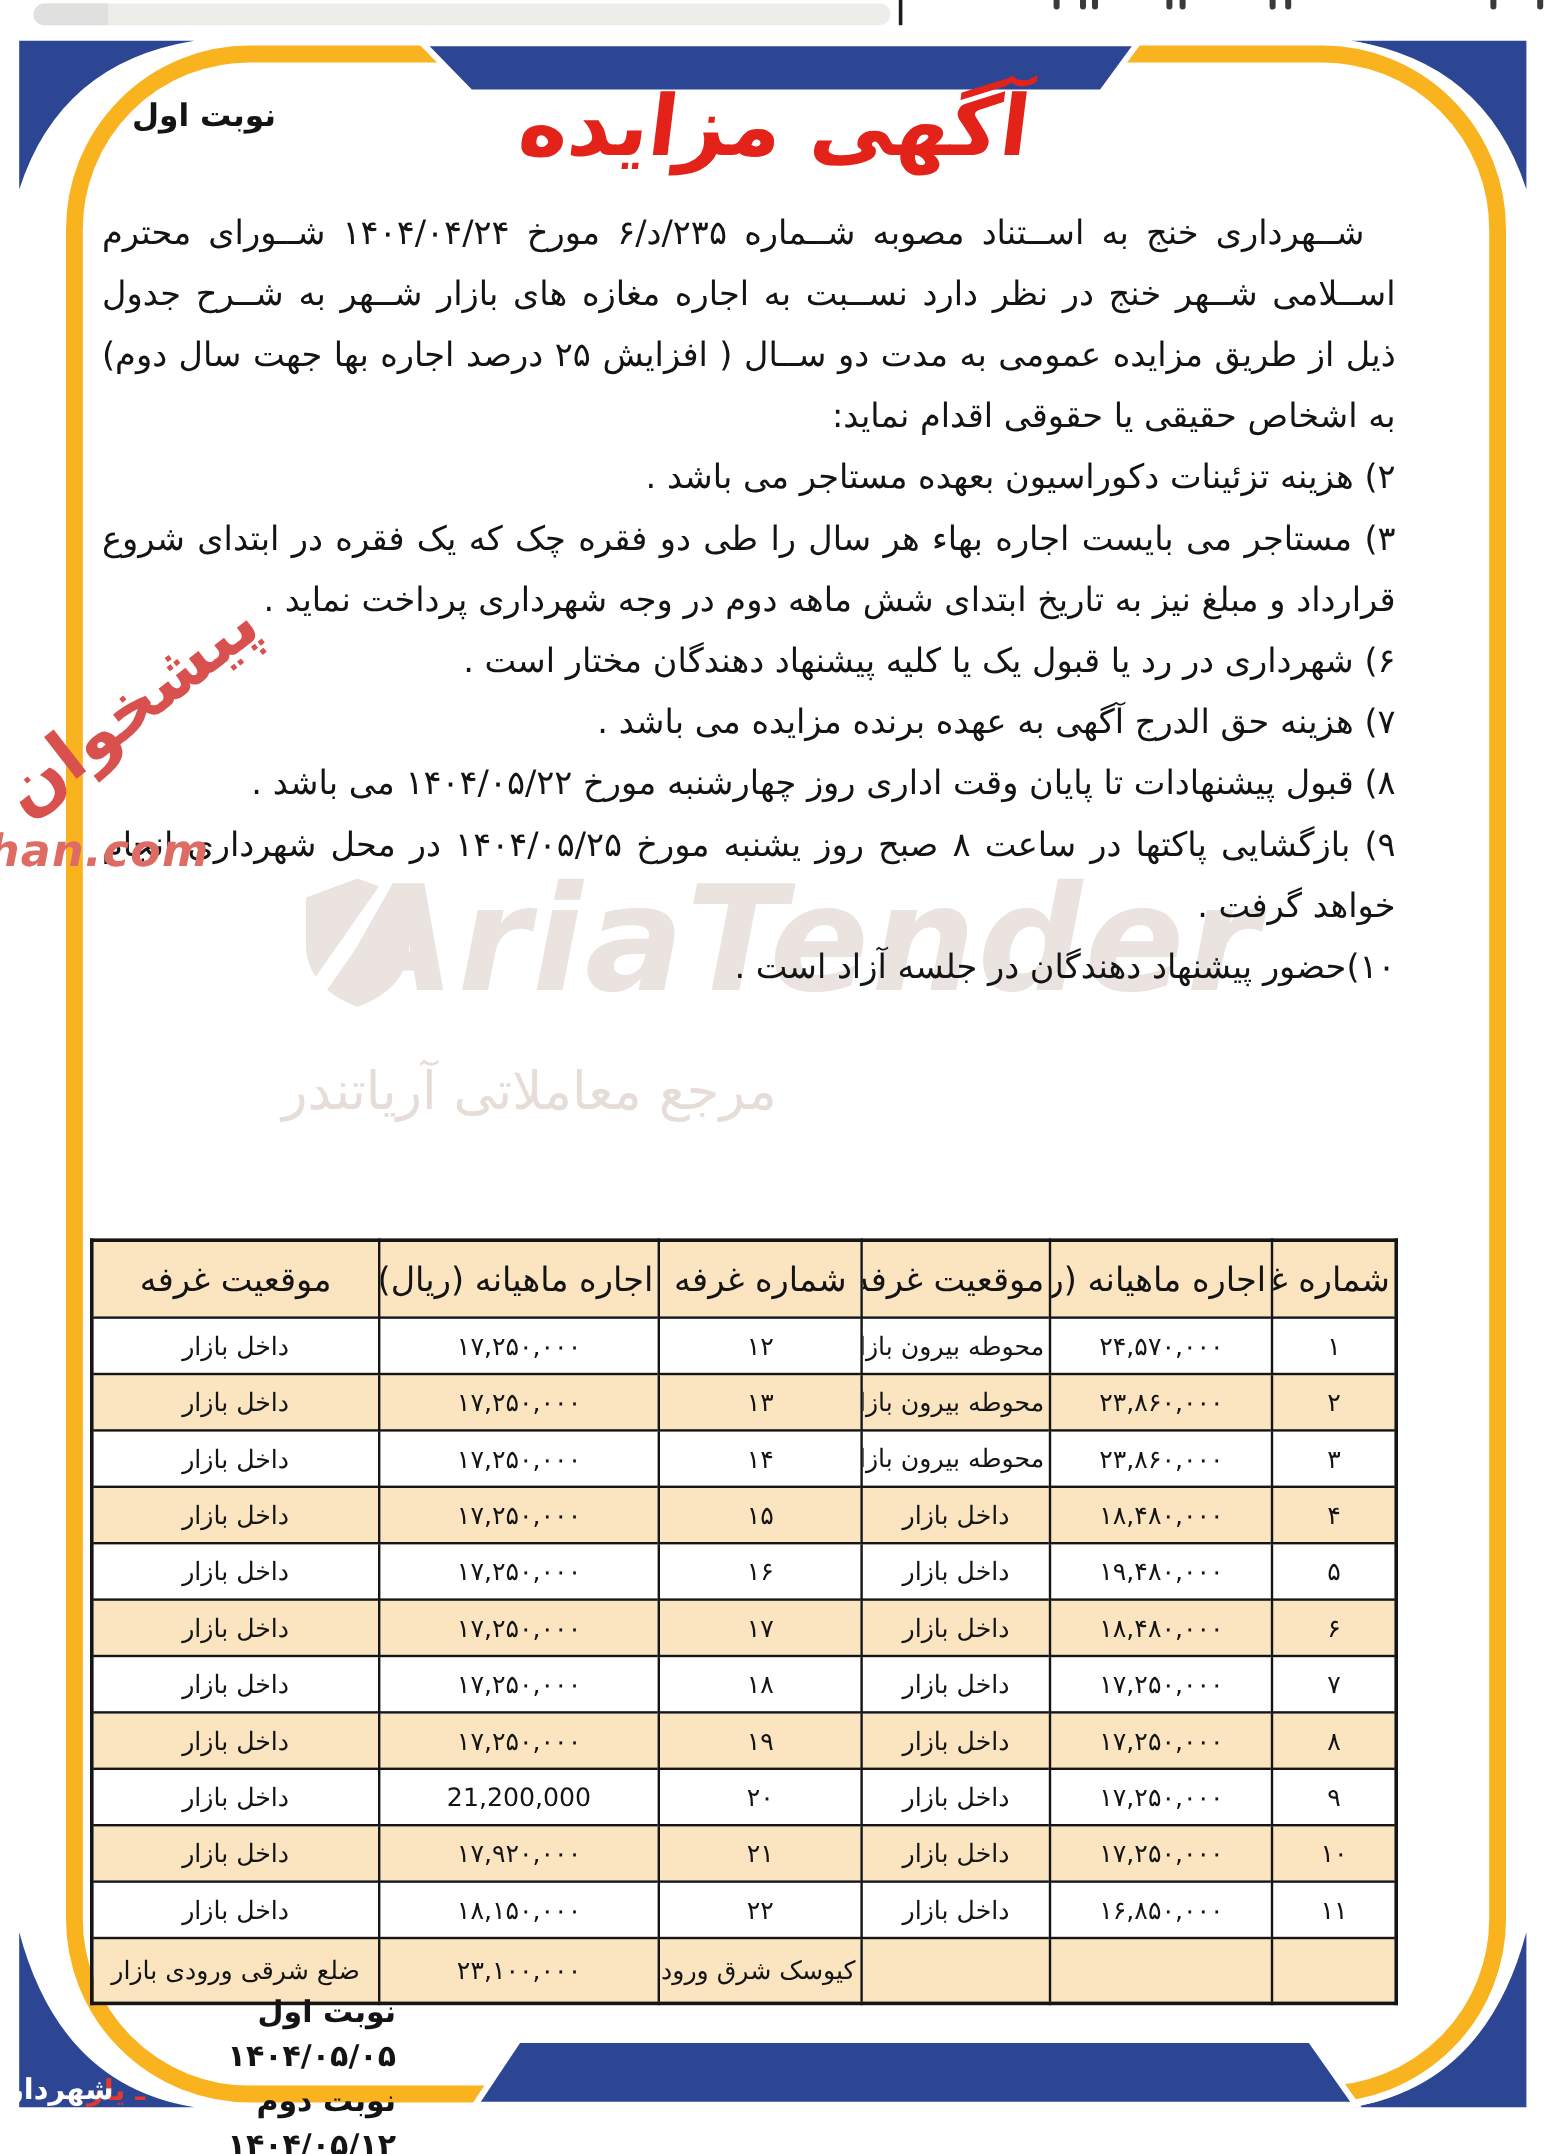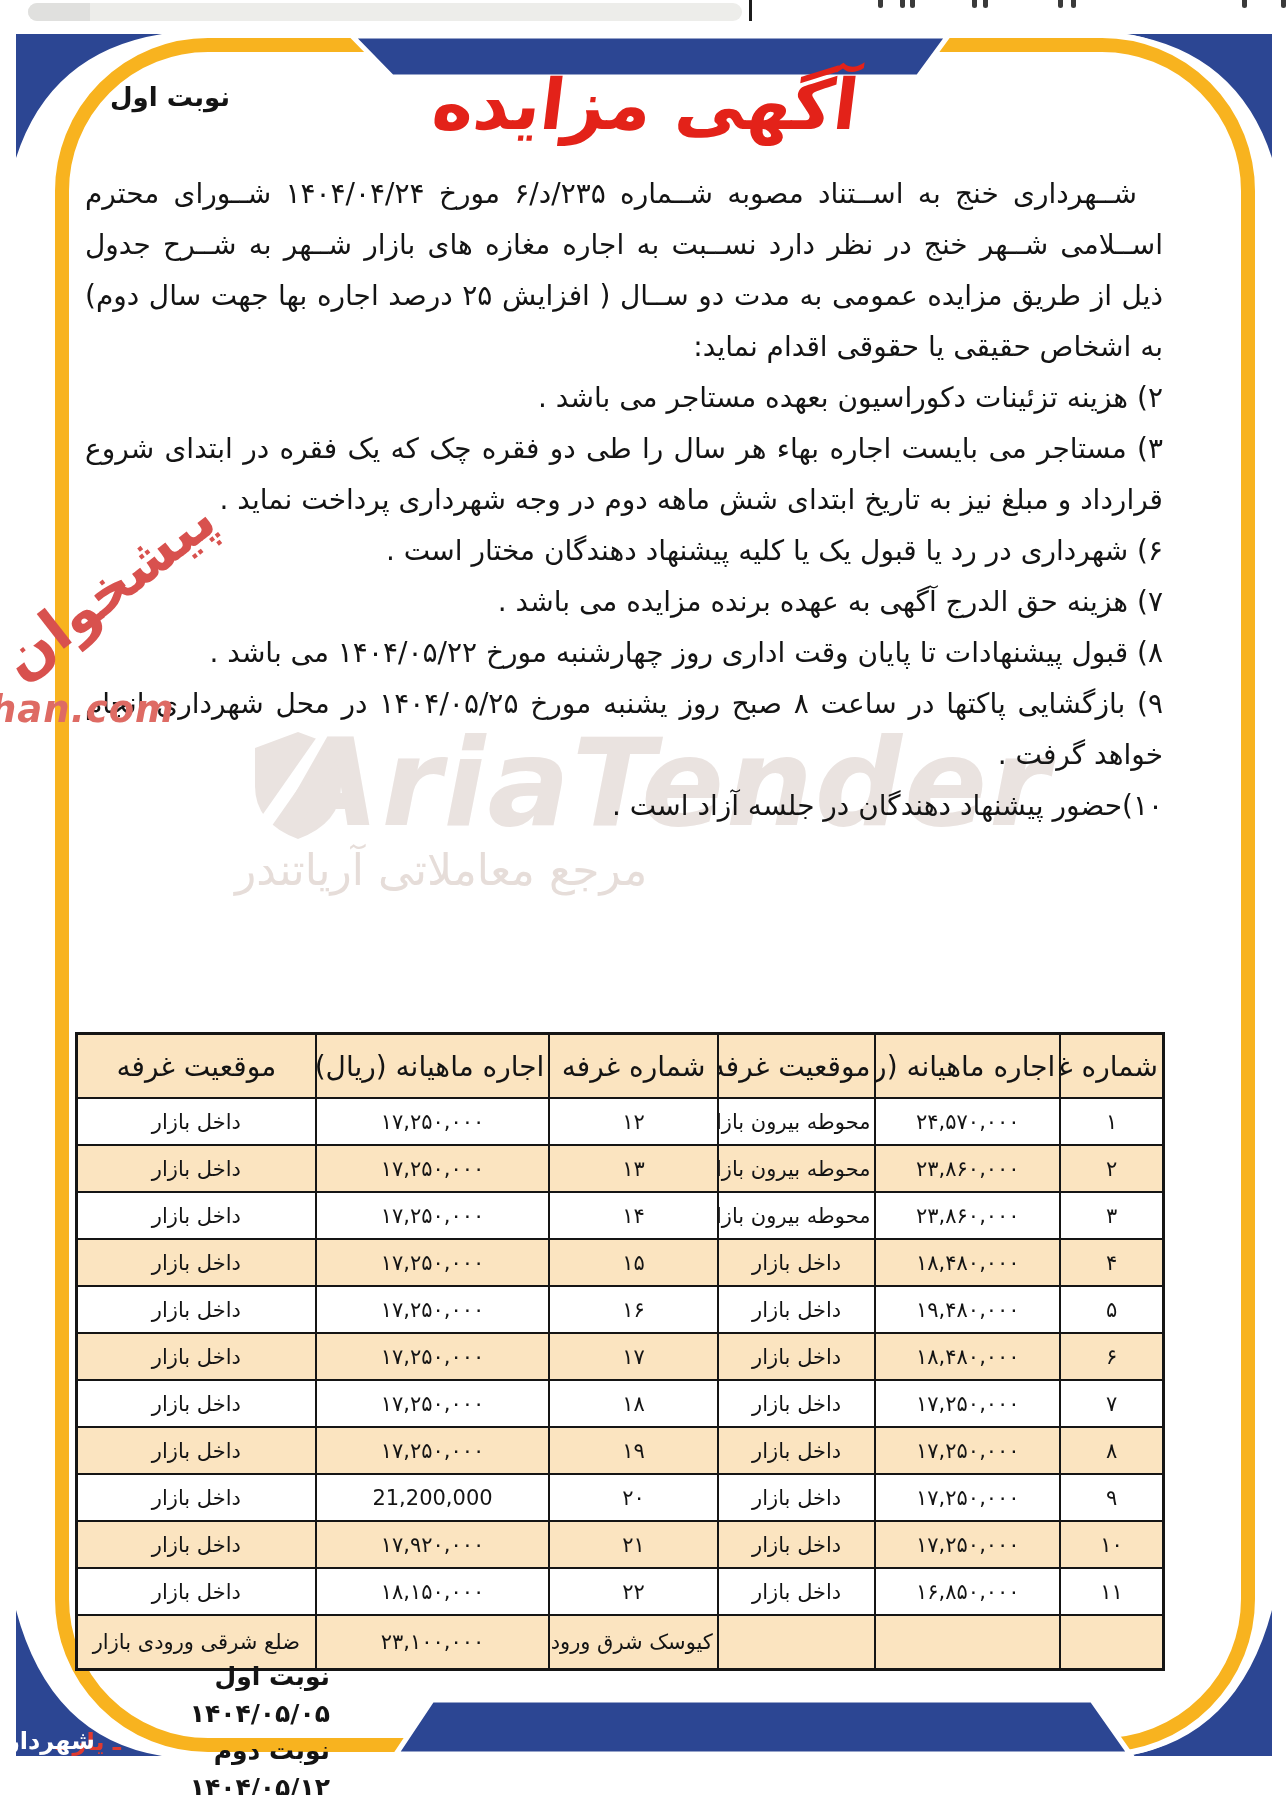--- a/index.html
+++ b/index.html
@@ -9,21 +9,21 @@
   .artifact-bar{position:absolute;left:28px;top:3px;width:714px;height:18px;background:#ededea;border-radius:9px;}
   .artifact-cap{position:absolute;left:28px;top:3px;width:62px;height:18px;background:#e0e0de;border-radius:9px 0 0 9px;}
   .artifact-line{position:absolute;left:749px;top:0;width:3px;height:21px;background:#1c1c1c;}
   .artifact-mark{position:absolute;top:0;width:5px;height:8px;background:#3a3a3a;border-radius:0 0 3px 3px;}
   
   .frame-svg{position:absolute;inset:0;z-index:0;}
   
   .wm-aria{position:absolute;left:285px;top:712px;z-index:1;font-size:122px;font-weight:bold;font-style:italic;
            color:#eae3e0;letter-spacing:2px;white-space:nowrap;}
   .wm-aria-shield{position:absolute;left:248px;top:728px;z-index:1;}
-  .wm-aria-fa{position:absolute;left:235px;top:844px;z-index:1;font-size:44px;color:#e6ddd9;
+  .wm-aria-fa{position:absolute;left:235px;top:884px;z-index:1;font-size:44px;color:#e6ddd9;
               letter-spacing:14px;direction:rtl;white-space:nowrap;}
   .wm-pishkhan-fa{position:absolute;left:-18px;top:555px;z-index:3;font-size:58px;font-weight:bold;color:#d8514e;
                   transform:rotate(-38deg);white-space:nowrap;}
   .wm-pishkhan-domain{position:absolute;left:-10px;top:688px;z-index:3;font-size:37px;font-weight:bold;
                       font-style:italic;color:#de6b64;letter-spacing:1px;}
   
   .content{position:absolute;inset:0;z-index:2;}
   .round-label{position:absolute;left:110px;top:82px;font-size:26px;font-weight:bold;direction:rtl;}
   .page-title{position:absolute;left:438px;top:64px;width:420px;text-align:center;
               font-size:70px;font-weight:bold;color:#e32219;transform:skewX(-7deg);direction:rtl;white-space:nowrap;}

